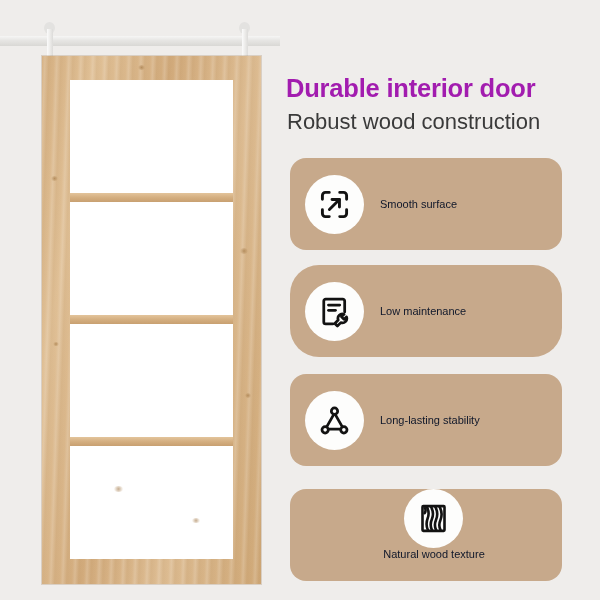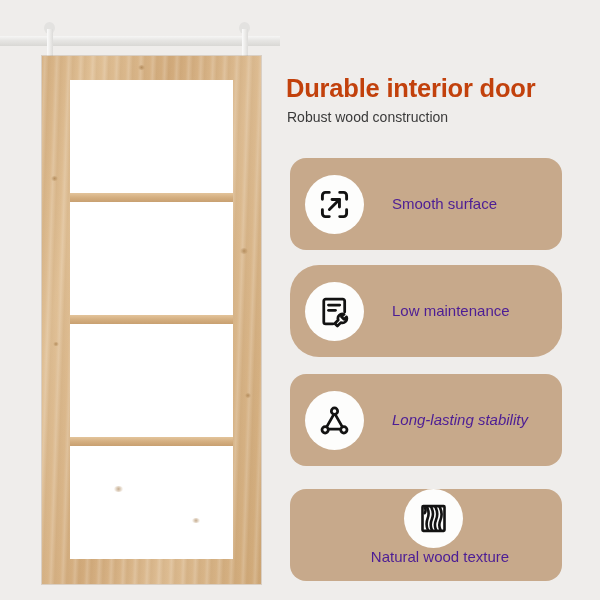--- a/index.html
+++ b/index.html
@@ -139,73 +139,73 @@
   }
 
   #headline {
     position: absolute;
     left: 2px;
     top: 74px;
     width: 312px;
     margin: 0;
     font-size: 25.5px;
     font-weight: bold;
-    color: #c2410c;
+    color: #a21caf;
     letter-spacing: -0.2px;
     line-height: 1.1;
     white-space: nowrap;
   }
   #subheadline {
     position: absolute;
     left: 3px;
     top: 109px;
     width: 312px;
     margin: 0;
-    font-size: 14px;
+    font-size: 22px;
     font-weight: normal;
     color: #3a3a3a;
     line-height: 1.2;
   }
 
   .card {
     position: absolute;
     left: 6px;
     width: 272px;
     height: 92px;
     background: #c7a98b;
     border-radius: 16px;
     display: flex;
     align-items: center;
   }
   #card-1 { top: 158px; }
   #card-2 { top: 265px; border-radius: 29px; }
-  #card-3 { top: 374px; font-style: italic; }
+  #card-3 { top: 374px; }
   #card-4 { top: 489px; flex-direction: column; }
 
   .icon-badge {
     flex: 0 0 auto;
     margin-left: 15px;
     width: 59px;
     height: 59px;
     border-radius: 50%;
     background: #fdfdfc;
     display: flex;
     align-items: center;
     justify-content: center;
   }
   .icon-badge svg {
     display: block;
     width: 33px;
     height: 33px;
   }
 
   .card-label {
-    margin-left: 28px;
-    font-size: 15px;
-    color: #4c1d95;
+    margin-left: 16px;
+    font-size: 11px;
+    color: #0f172a;
     line-height: 1.15;
     white-space: nowrap;
   }
 </style>
 </head>
 <body>
 
 <div id="page">
 
   <div id="door-panel">

